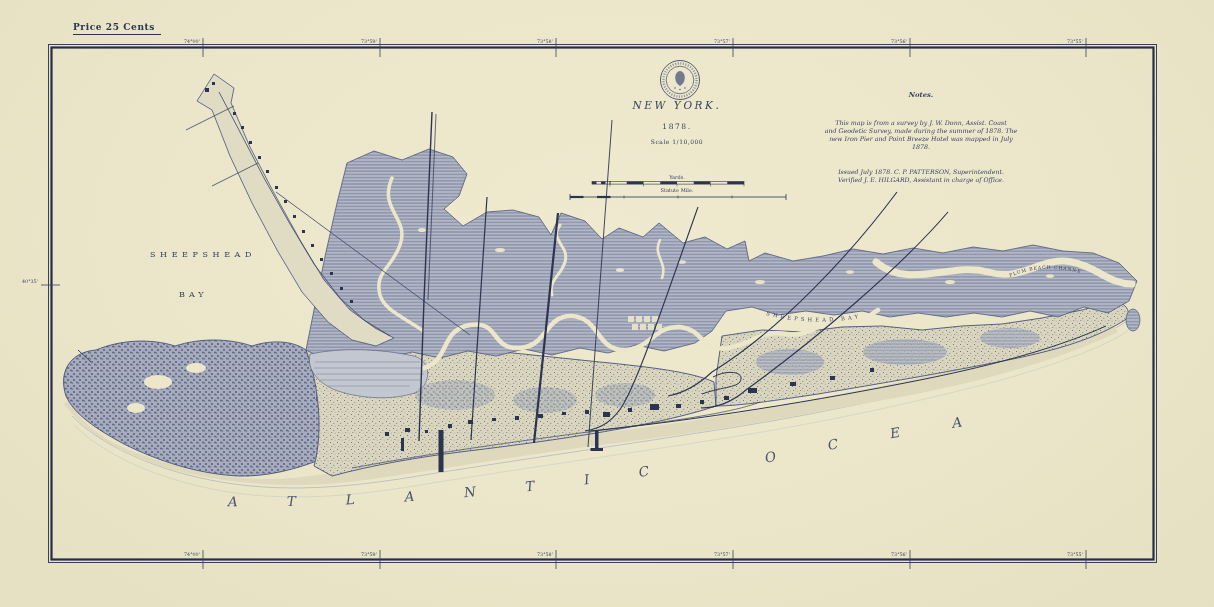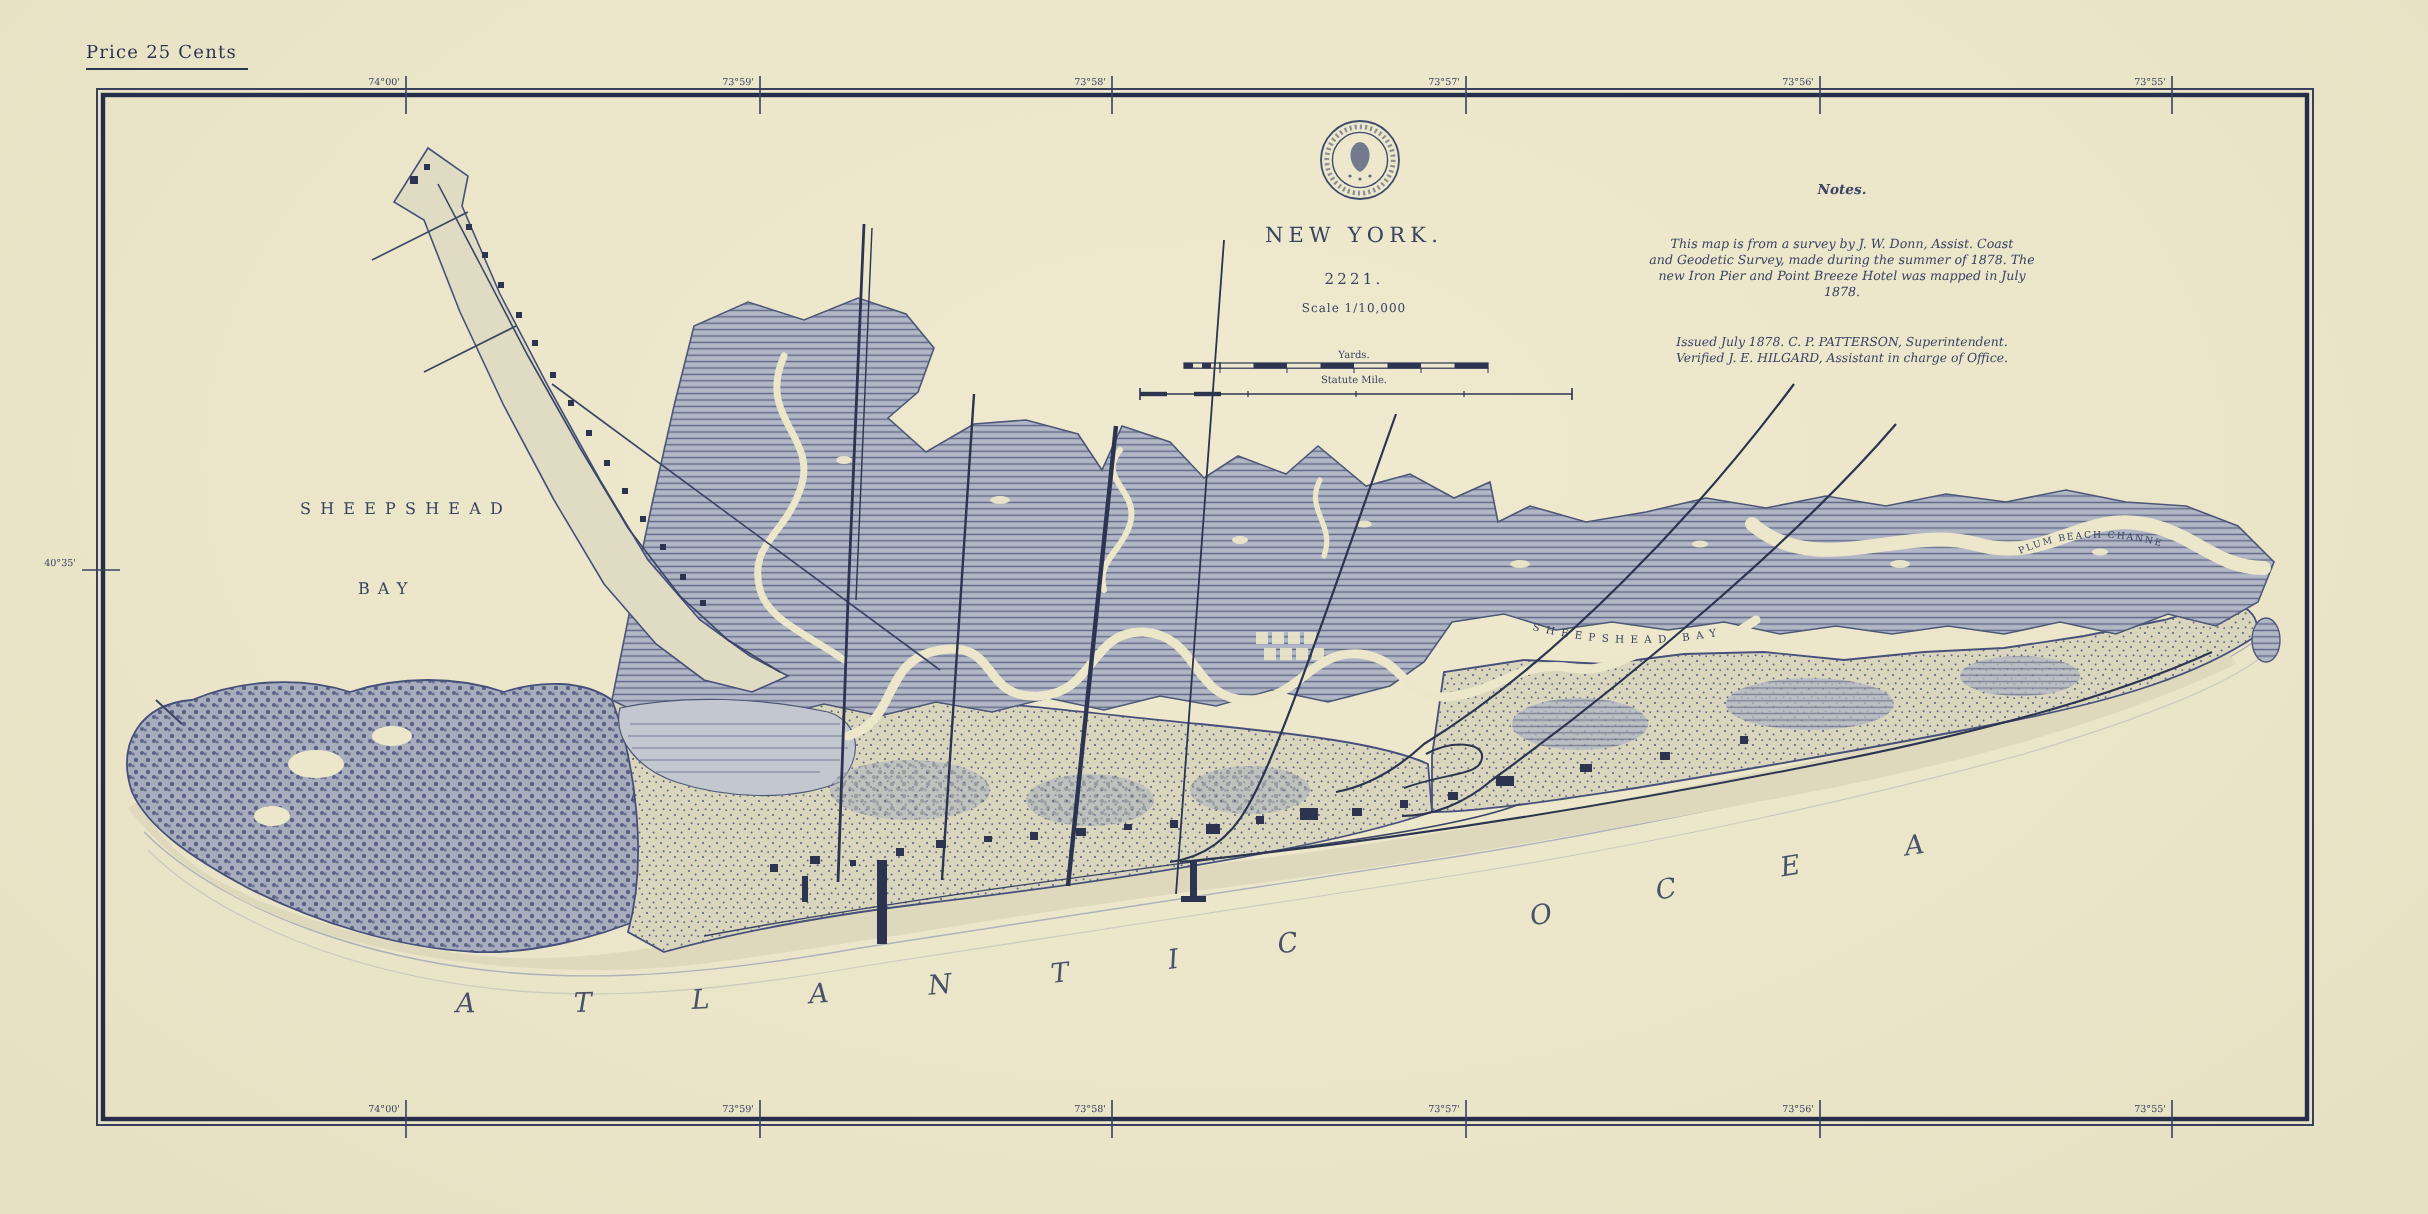--- a/index.html
+++ b/index.html
@@ -5,29 +5,29 @@
   html,body{margin:0;padding:0;background:#cfcab1;}
   .page{
     position:relative;width:1214px;height:607px;overflow:hidden;
     background:
       radial-gradient(ellipse at 50% 38%, #efeacf 0%, #ebe6c9 55%, #e5e0c2 100%);
     font-family:"DejaVu Serif","Liberation Serif",serif;
     color:#2e3552;
   }
   svg.map{position:absolute;left:0;top:0;}
   .price{
-    position:absolute;left:43px;top:22px;font-size:9px;letter-spacing:.6px;
-    color:#2c3450;border-bottom:1px solid #2c3450;padding:0 6px 2px 0;
+    position:absolute;left:73px;top:22px;font-size:9px;letter-spacing:.6px;
+    color:#2c3450;border-bottom:1px solid #2c3450;padding:0 6px 2px 0;font-weight:bold;
   }
   .title-block{
     position:absolute;left:677px;top:99px;transform:translateX(-50%);
     text-align:center;color:#39425f;white-space:nowrap;
   }
   .map-title{font-size:15px;letter-spacing:4px;word-spacing:15px;}
-  .map-sub{font-size:10.5px;letter-spacing:2.6px;margin-top:13px;}
+  .map-sub{font-size:10.5px;letter-spacing:2.6px;font-style:italic;}
   .map-year{font-size:7.5px;letter-spacing:1.6px;margin-top:11px;}
   .map-scale{font-size:6px;letter-spacing:.5px;margin-top:7px;}
   .notes{
     position:absolute;left:822px;top:91px;width:198px;text-align:center;
     color:#3a4363;font-style:italic;
   }
   .notes-h{font-size:6.8px;font-weight:bold;margin-bottom:20px;}
   .notes-line{font-size:6.3px;line-height:8px;}
   .notes-issued{margin-top:17px;font-size:6.2px;line-height:8px;}
   .notes-verified{font-size:6.2px;line-height:8px;}
@@ -277,21 +277,21 @@
         <rect x="570" y="195.9" width="13.5" height="2.2"></rect>
         <rect x="597" y="195.9" width="13.5" height="2.2"></rect>
       </g>
     </g>
   </svg>
 
   <div class="price">Price 25 Cents</div>
 
   <div class="title-block">
     <div class="map-sub">NEW YORK.</div>
-    <div class="map-year">2221.</div>
+    <div class="map-year">1878.</div>
     <div class="map-scale">Scale 1/10,000</div>
   </div>
 
   <div class="notes">
     <div class="notes-h">Notes.</div>
     <div class="notes-line">This map is from a survey by J. W. Donn, Assist. Coast</div>
     <div class="notes-line">and Geodetic Survey, made during the summer of 1878. The</div>
     <div class="notes-line">new Iron Pier and Point Breeze Hotel was mapped in July 1878.</div>
     <div class="notes-issued">Issued July 1878. C. P. PATTERSON, Superintendent.</div>
     <div class="notes-verified">Verified J. E. HILGARD, Assistant in charge of Office.</div>

